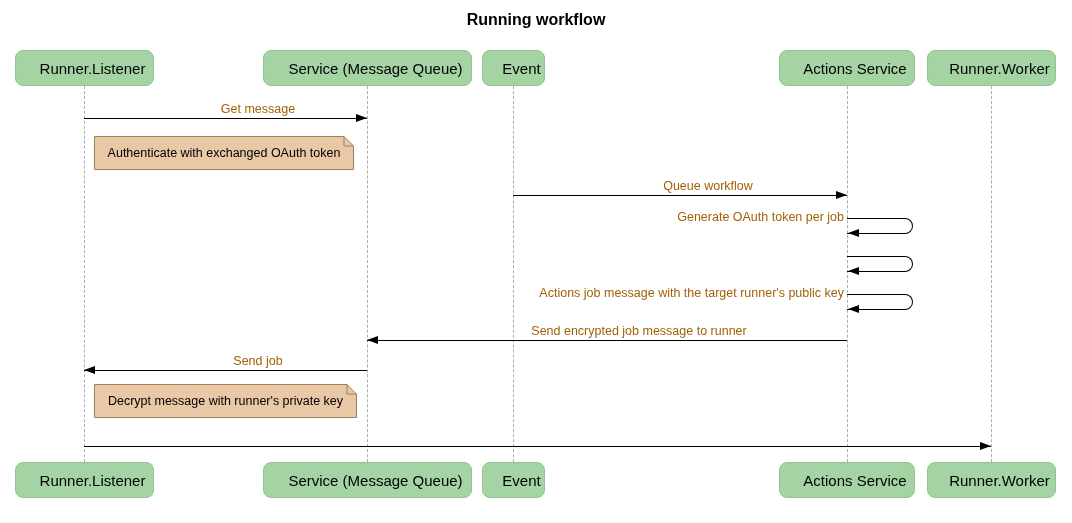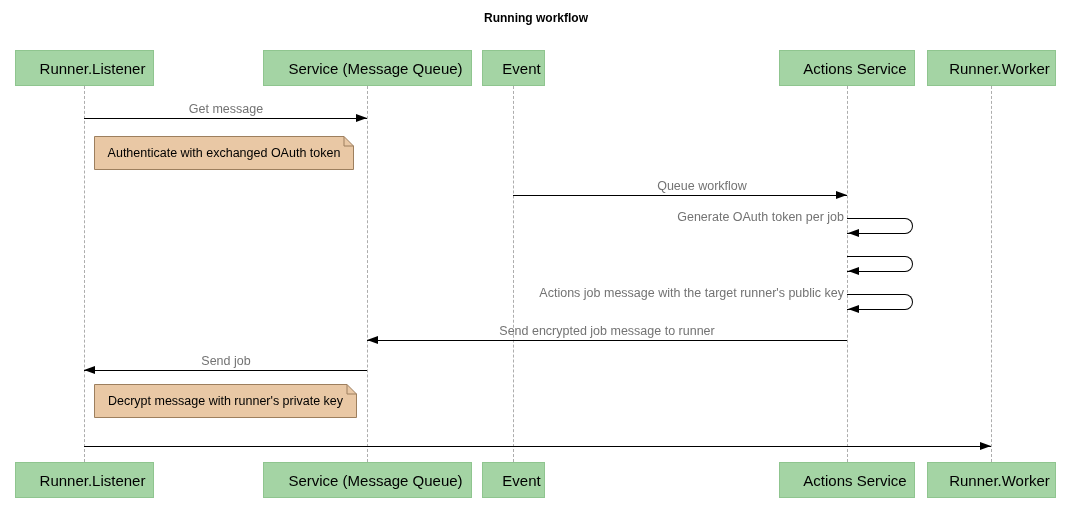--- a/index.html
+++ b/index.html
@@ -21,58 +21,59 @@
     height: 523px;
     background: var(--background);
     overflow: hidden;
   }
 
   .title {
     position: absolute;
     top: 11px;
     left: 536px;
     transform: translateX(-50%);
-    font-size: 12px;
+    font-size: 16px;
     font-weight: bold;
     color: #000;
     white-space: nowrap;
   }
 
   .lifeline {
     position: absolute;
     top: 86px;
     height: 376px;
     width: 0;
     border-left: 1px dashed var(--lifeline);
   }
 
   .actor {
     position: absolute;
     height: 36px;
     background: var(--actor-fill);
     border: 1px solid var(--actor-border);
-    border-radius: 0;
+    border-radius: 8px;
     display: flex;
     align-items: center;
     justify-content: center;
     font-size: 15px;
     color: #000;
     white-space: nowrap;
     padding-left: 16px;
   }
   .actor.top { top: 50px; }
   .actor.bottom { top: 462px; }
 
   .msg-label {
     position: absolute;
     font-size: 12.5px;
     line-height: 15px;
     height: 15px;
-    color: #737373;
+    color: #a16207;
     white-space: nowrap;
+    margin-left: 32px;
   }
   .msg-label.centered { transform: translateX(-50%); }
 
   .msg-line {
     position: absolute;
     height: 0;
     border-top: 1px solid var(--line);
   }
 
   .head-right {
@@ -141,21 +142,21 @@
   <div class="head-right" style="left:356px;top:114px"></div>
 
   <div class="note" style="left:94px;top:136px;width:260px">
     <svg width="260" height="34">
       <path d="M0.5,0.5 L250,0.5 L259.5,10 L259.5,33.5 L0.5,33.5 Z" fill="var(--note-fill)" stroke="var(--note-border)" stroke-width="1"></path>
       <path d="M250,0.5 L250,10 L259.5,10" fill="none" stroke="var(--note-border)" stroke-width="1"></path>
     </svg>
     <div class="note-text">Authenticate with exchanged OAuth token</div>
   </div>
 
-  <div class="msg-label centered" style="left:702px;top:179px">Queue workflow</div>
+  <div class="msg-label centered" style="left:676px;top:179px">Queue workflow</div>
   <div class="msg-line" style="left:513px;top:195px;width:334px"></div>
   <div class="head-right" style="left:836px;top:191px"></div>
 
   <div class="msg-label" style="right:228px;top:210px">Generate OAuth token per job</div>
   <div class="self-loop" style="left:847px;top:218px"></div>
   <div class="head-left" style="left:848px;top:229px"></div>
 
   <div class="self-loop" style="left:847px;top:256px"></div>
   <div class="head-left" style="left:848px;top:267px"></div>
 

